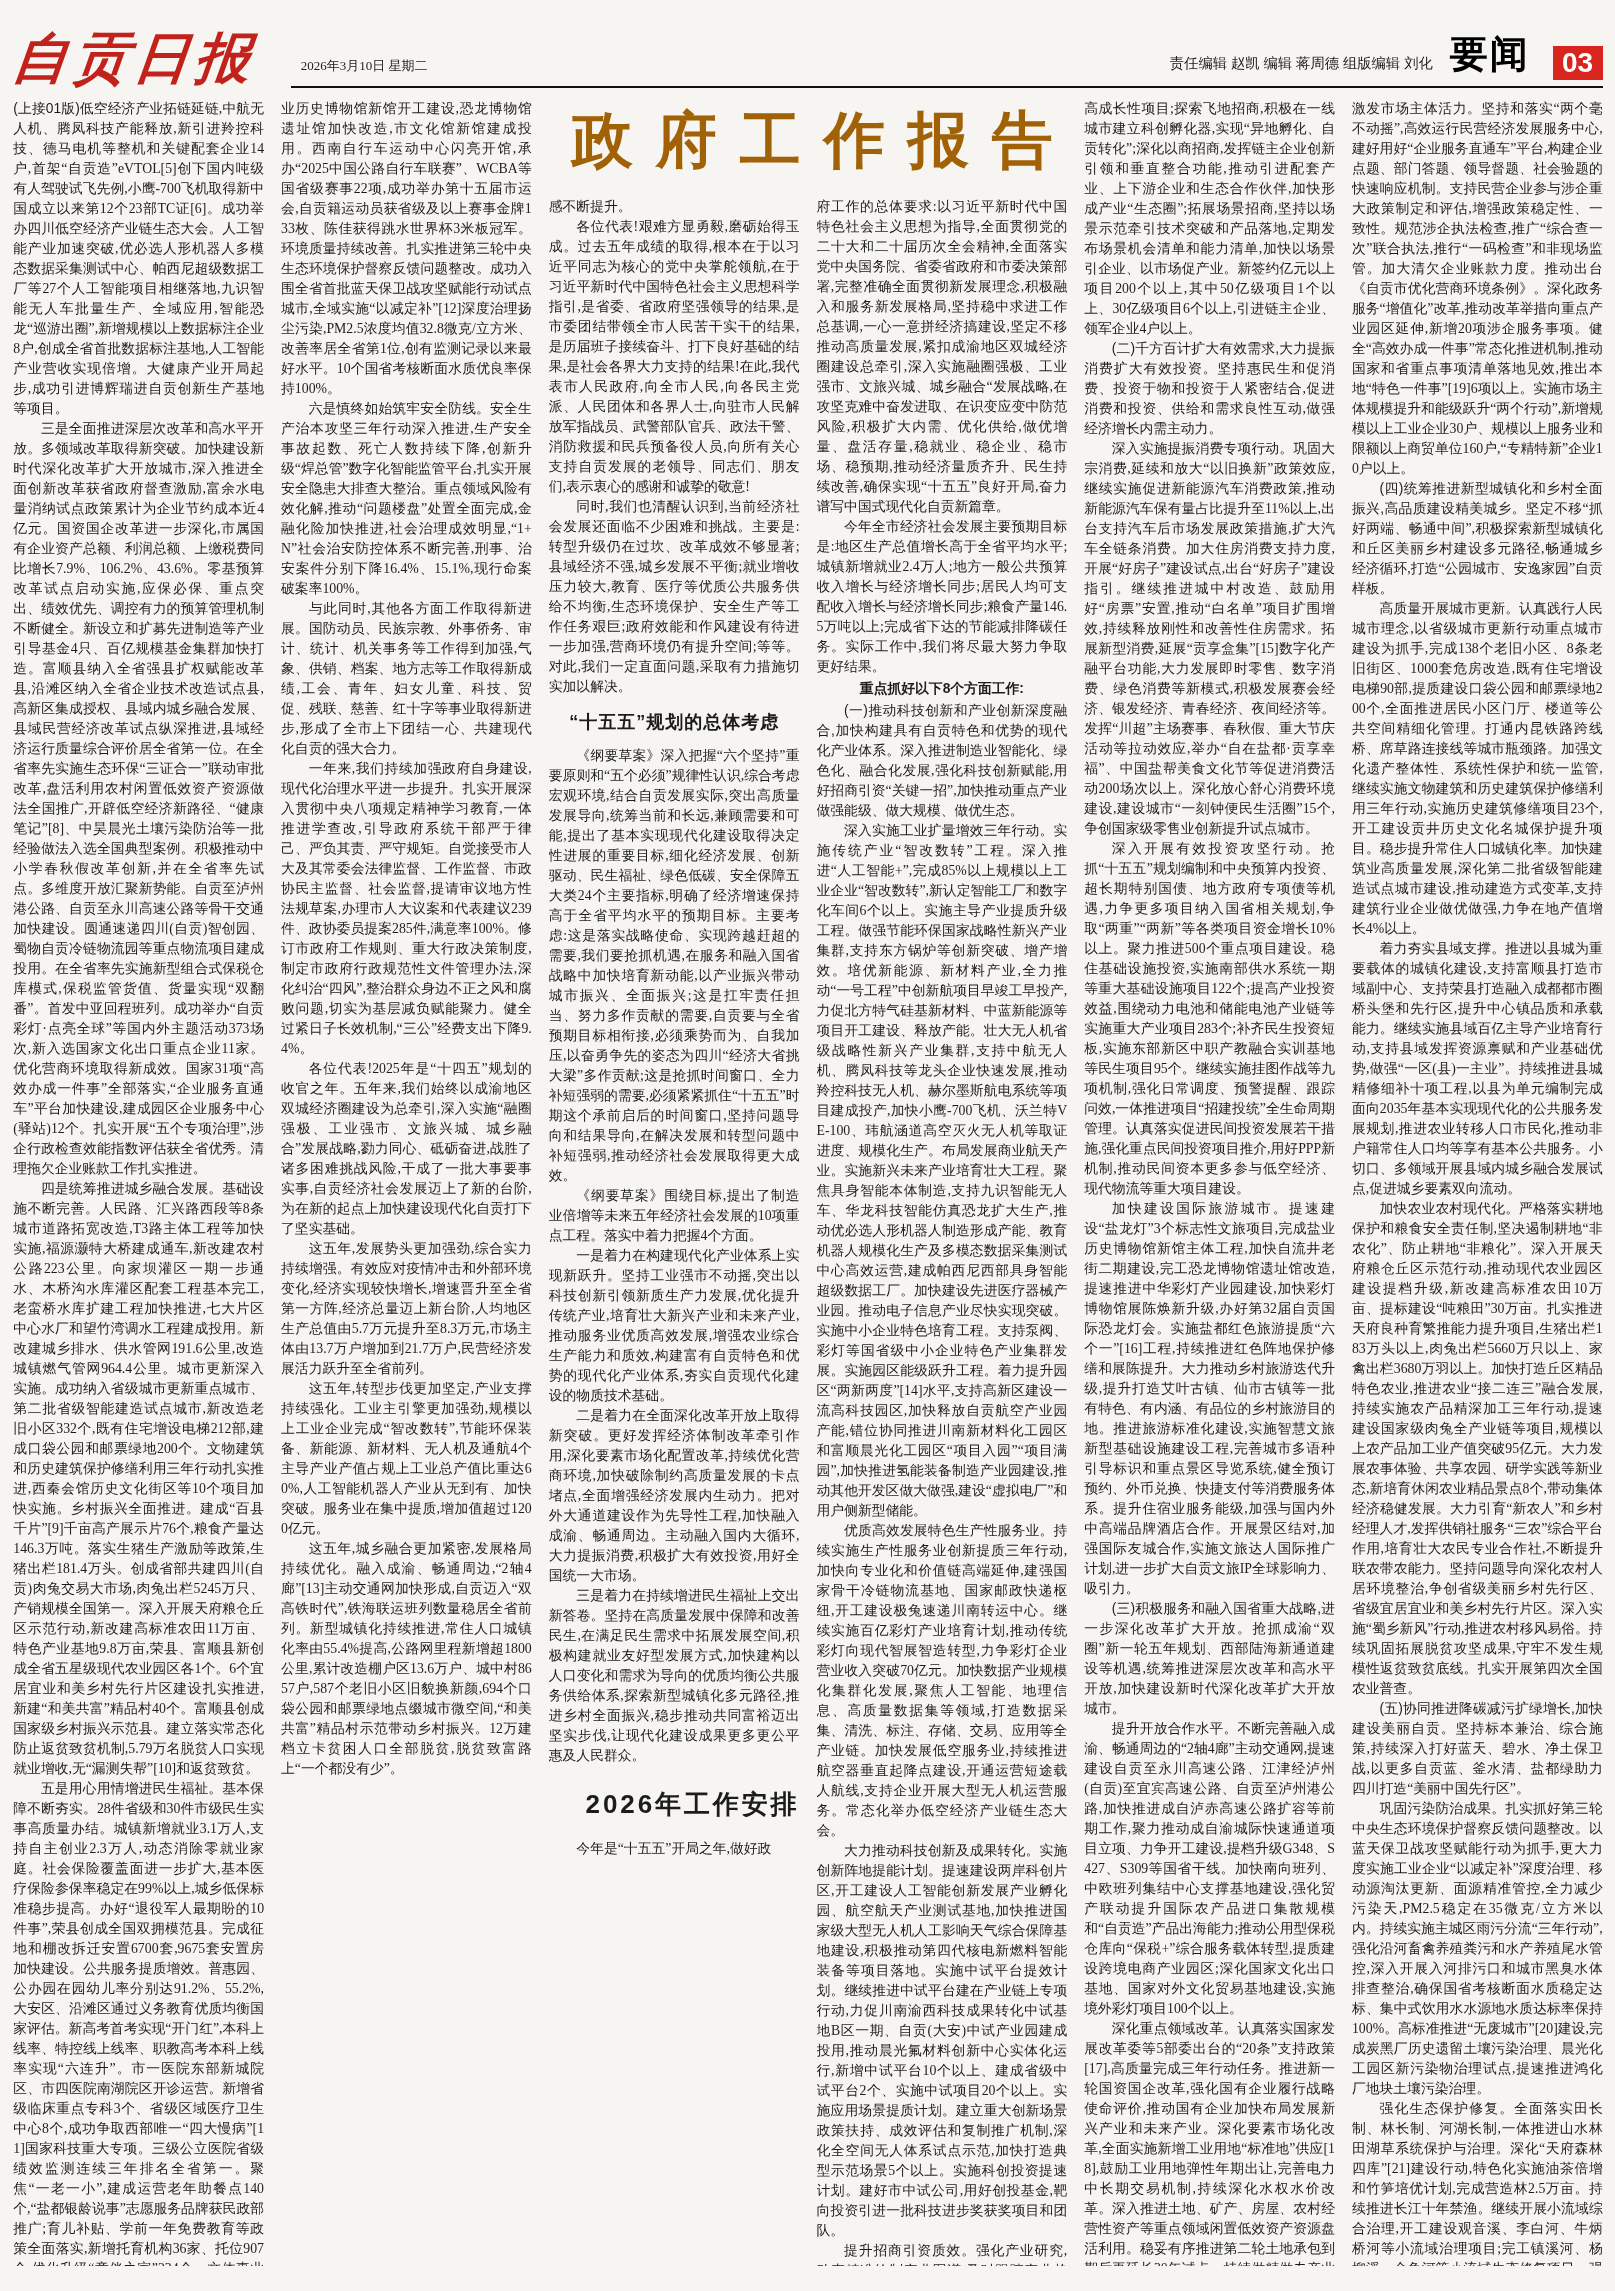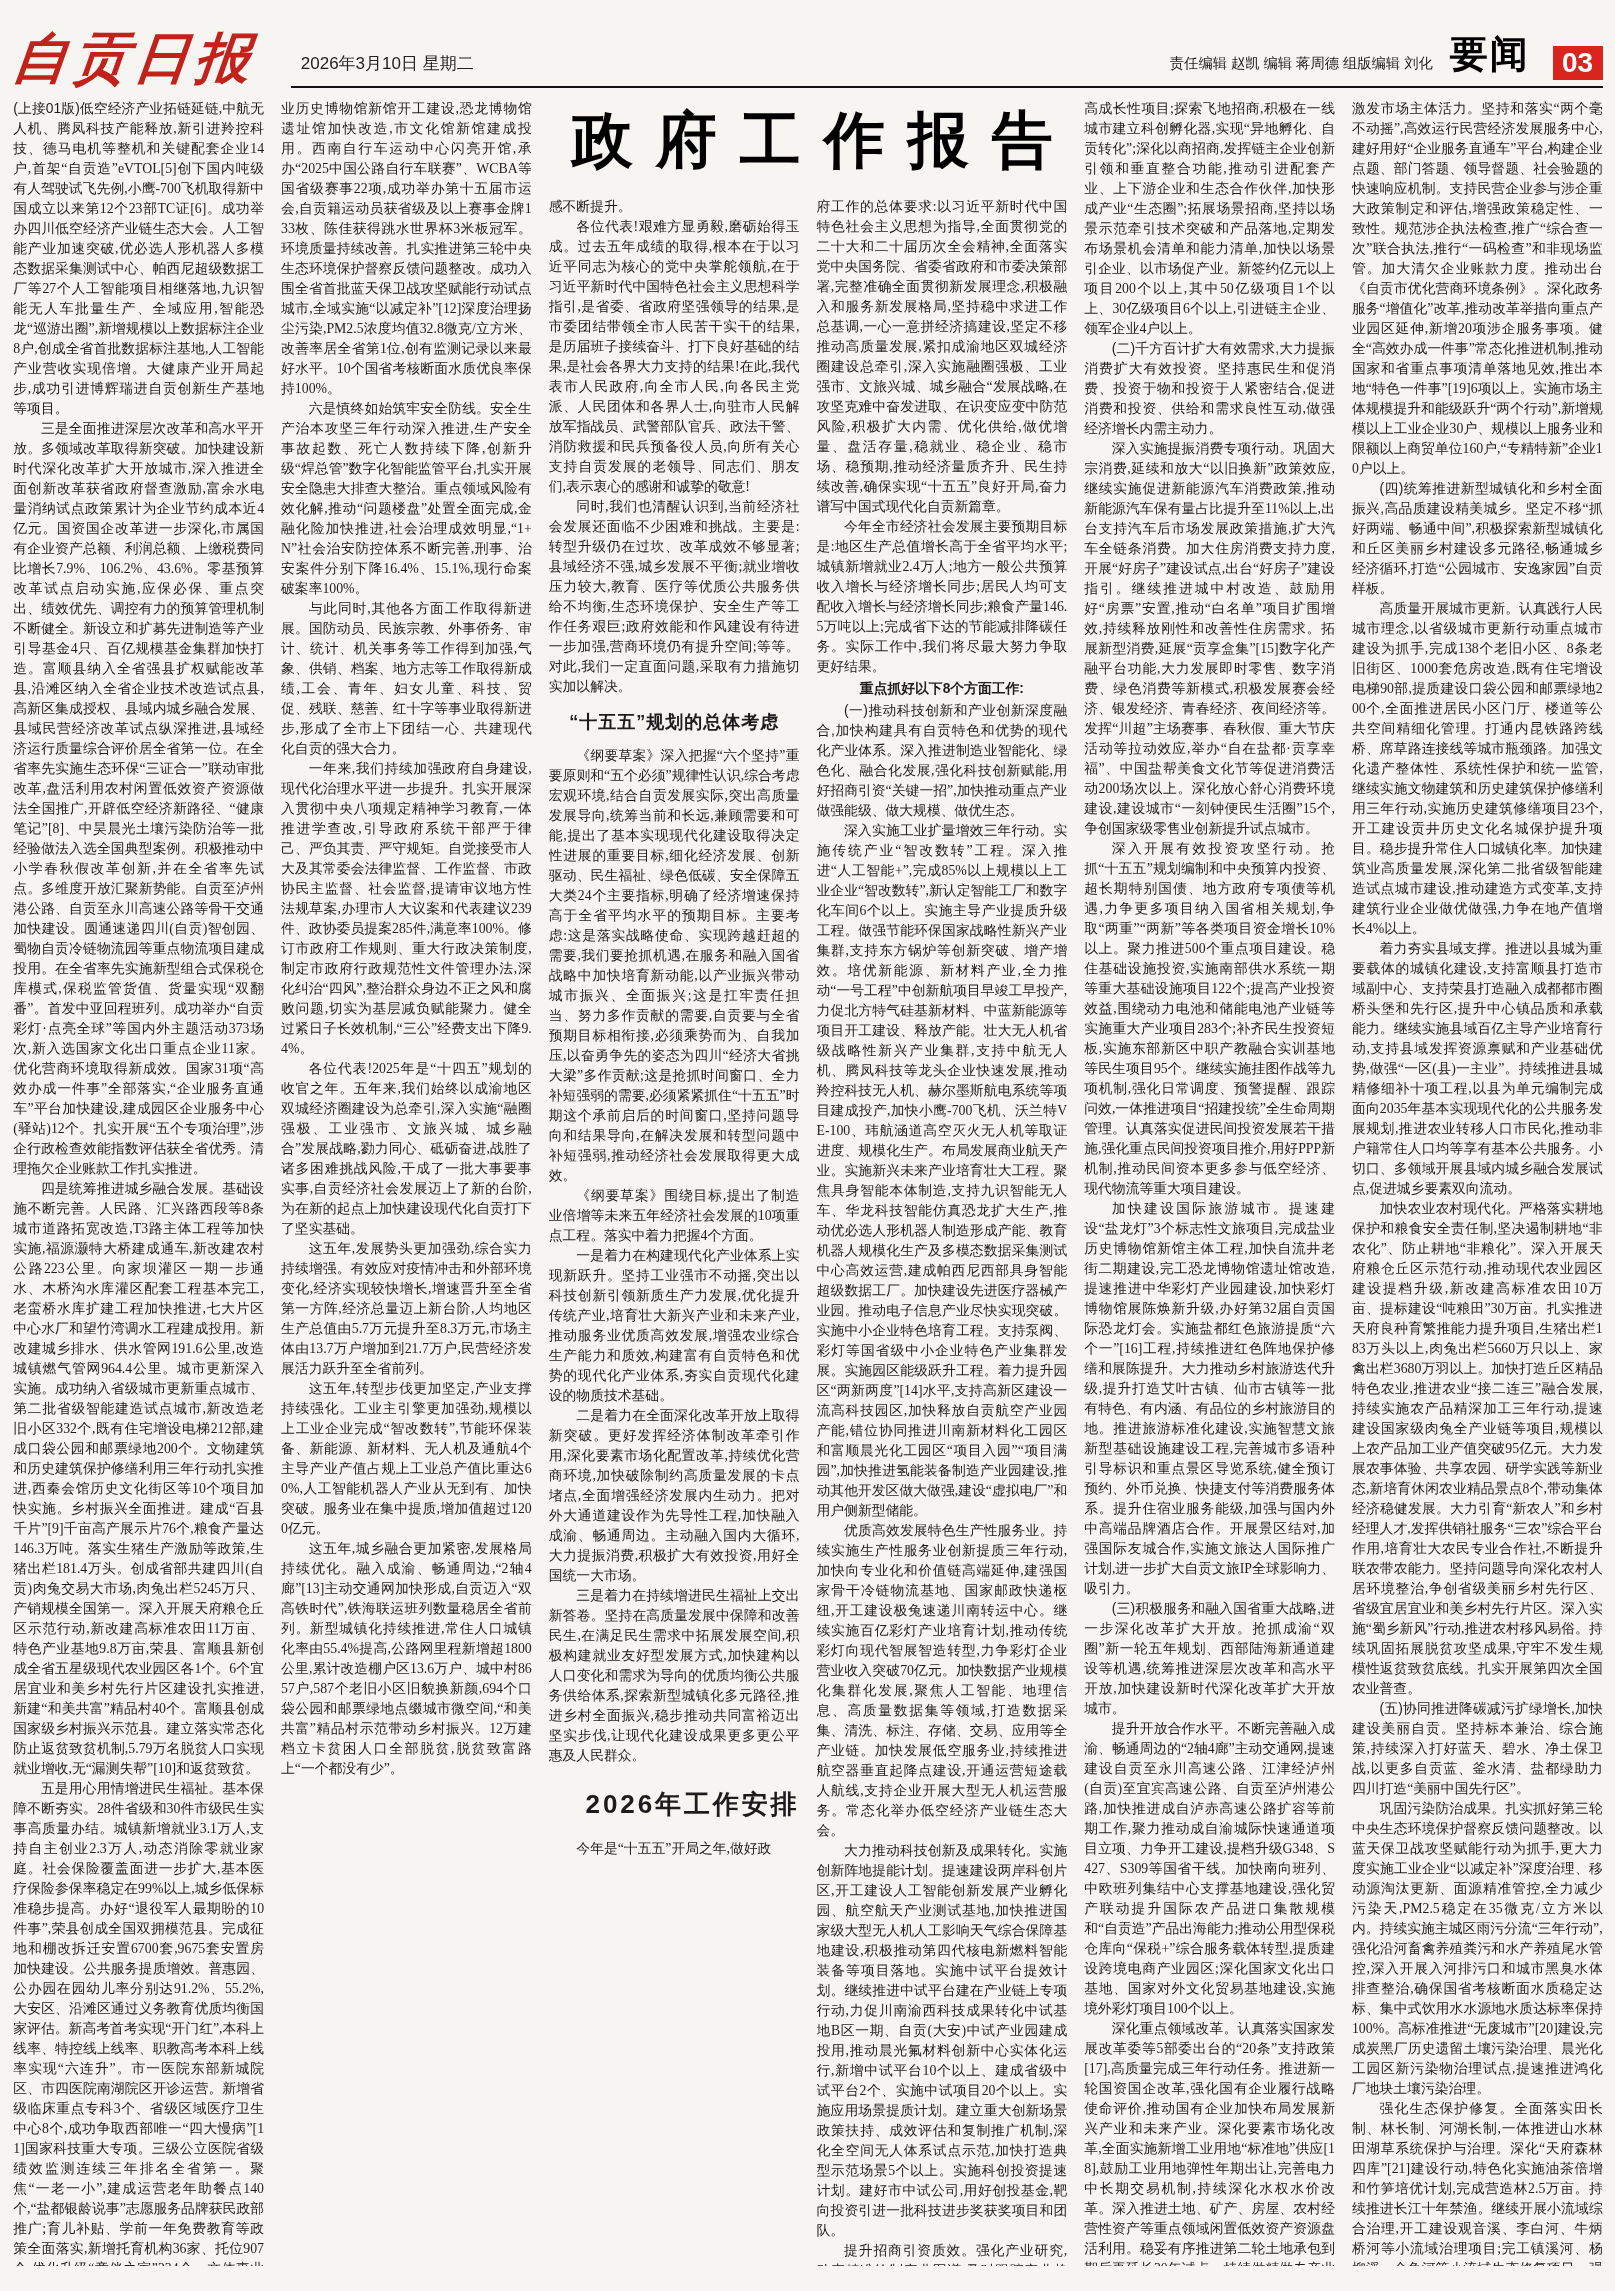--- a/index.html
+++ b/index.html
@@ -28,21 +28,21 @@
   }
   .header-right{
     flex:1;display:flex;flex-direction:column;justify-content:flex-end;
     border-bottom:2.9px solid #111;
     padding-bottom:5.7px;
   }
   .header-row{
     display:flex;align-items:flex-end;justify-content:space-between;
     padding-left:9.5px;
   }
-  .pub-date{font-family:Liberation Sans, sans-serif;font-size:17px;color:#222;padding-bottom:5.7px;}
+  .pub-date{font-family:Liberation Serif, serif;font-size:13px;color:#222;padding-bottom:5.7px;}
   .editors-wrap{display:flex;align-items:flex-end;gap:17px;}
   .editors{font-family:"Liberation Sans",sans-serif;font-size:14.3px;color:#222;padding-bottom:7.6px;}
   .section-label{
     font-family:"Liberation Sans",sans-serif;
     font-weight:900;font-size:38px;letter-spacing:1.9px;color:#000;
   }
   .page-badge{
     font-family:"Liberation Sans",sans-serif;
     font-weight:bold;font-size:28px;color:#fff;
     padding:1px 9.5px;margin-left:6px;
@@ -53,21 +53,21 @@
     display:grid;
     grid-template-columns:repeat(6,1fr);
     column-gap:17px;
     padding:11.4px 13.3px 0 13.3px;
     height:2178px;box-sizing:border-box;
   }
   .col{overflow:hidden;height:100%;}
   .mid{grid-column:3 / 5;display:flex;flex-direction:column;overflow:hidden;}
   .headline{
     font-family:"Liberation Sans","DejaVu Sans",sans-serif;
-    font-weight:900;font-size:61px;color:#000000;
+    font-weight:900;font-size:61px;color:#a16207;
     text-align:center;letter-spacing:23px;
     padding:7.6px 0 23px 23px;line-height:1.1;
     white-space:nowrap;
   }
   .mid-cols{
     display:grid;grid-template-columns:1fr 1fr;column-gap:17px;
     flex:1;overflow:hidden;
   }
   .mid-cols .col{height:100%;}
   

